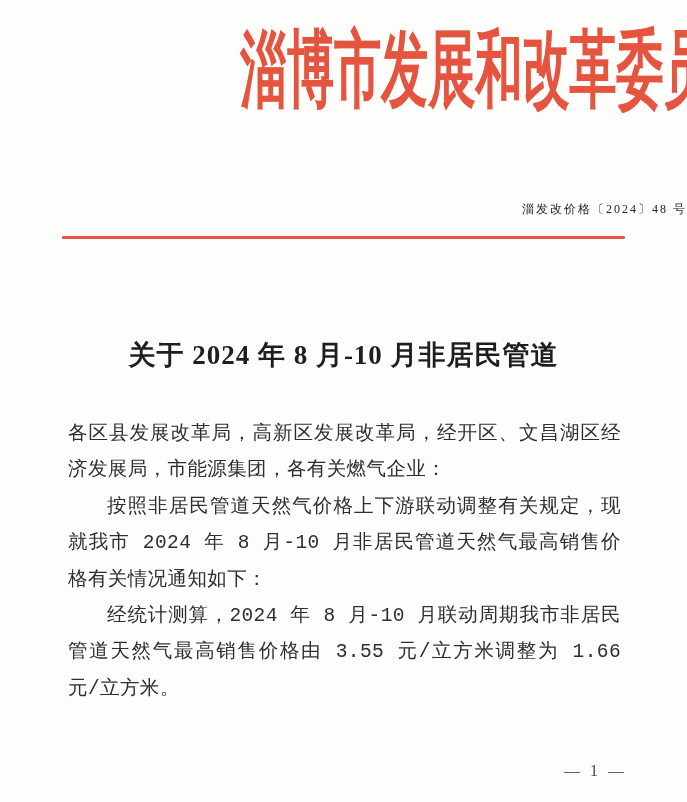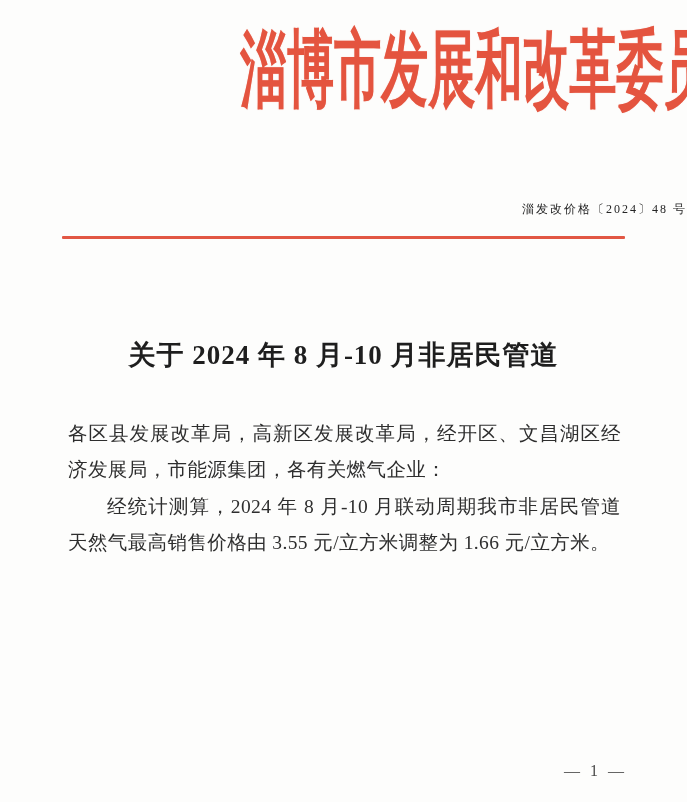--- a/index.html
+++ b/index.html
@@ -77,20 +77,21 @@
   .body-text {
     position: absolute;
     top: 416px;
     left: 68px;
     width: 553px;
     font-size: 19.5px;
     line-height: 36.4px;
     color: #2e2e2e;
     text-align: justify;
     letter-spacing: 0.4px;
+    font-family: Liberation Mono, monospace;
   }
   .body-text p {
     margin: 0;
     text-align: justify;
     text-align-last: left;
   }
   .body-text p.indent {
     text-indent: 2em;
   }
   
@@ -115,18 +116,19 @@
   <div class="doc-number">淄发改价格〔2024〕48 号</div>
 
   <div class="red-divider" style="background: rgb(226, 87, 68);"></div>
 
   <div class="doc-title">
     <div>关于 2024 年 8 月-10 月非居民管道</div>
   </div>
 
   <div class="body-text">
       <p>各区县发展改革局，高新区发展改革局，经开区、文昌湖区经济发展局，市能源集团，各有关燃气企业：</p>
+      <p class="indent">按照非居民管道天然气价格上下游联动调整有关规定，现就我市 2024 年 8 月-10 月非居民管道天然气最高销售价格有关情况通知如下：</p>
       <p class="indent">经统计测算，2024 年 8 月-10 月联动周期我市非居民管道天然气最高销售价格由 3.55 元/立方米调整为 1.66 元/立方米。</p>
     </div>
 
   <div class="page-number">— 1 —</div>
 
 </div>
 
 </body></html>

